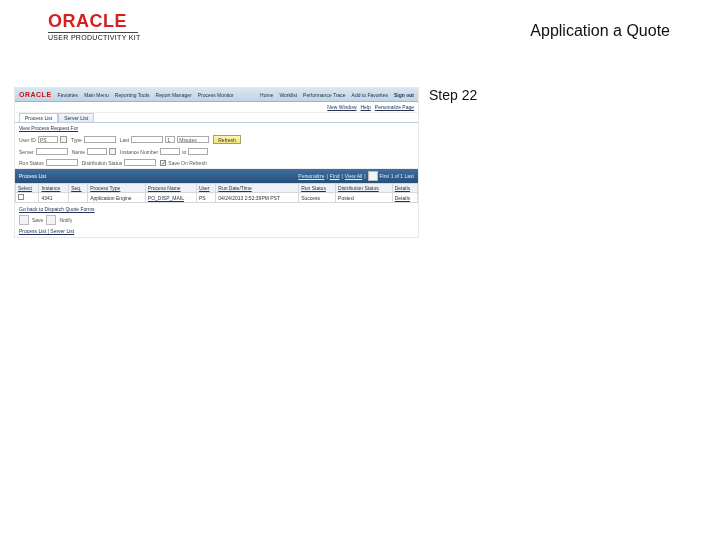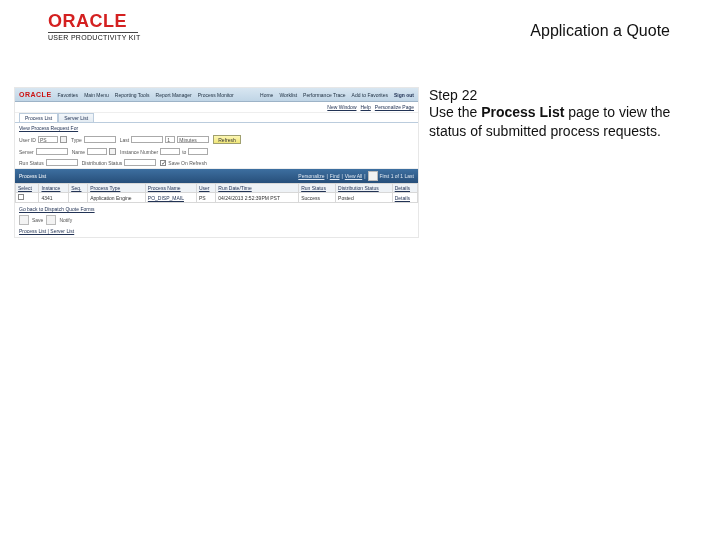--- a/index.html
+++ b/index.html
@@ -52,21 +52,21 @@
     width: 405px;
     flex: 0 0 405px;
     margin-left: 14px;
   }
   .right-col {
     flex: 1;
     padding: 0 20px 0 10px;
     font-size: 14px;
     color: #111;
   }
-  .step-label { }
+  .step-label { margin-bottom: 18px; }
   .instr-line { line-height: 1.35; }
   .instr-line b { font-weight: bold; }
 
   
   .thumb {
     width: 100%;
     font-size: 5px;
     color: #555;
     border: 1px solid #e7e7e7;
     background: #fff;
@@ -265,18 +265,15 @@
           <span class="sv-icon"></span>
           <span>Notify</span>
         </div>
         <div><span class="thumb-link">Process List | Server List</span></div>
       </div>
     </div>
   </div>
 
   <div class="right-col">
     <div class="step-label">Step 22</div>
-    <div class="instr-line">
-      <span>Use the </span><b>Process List</b><span> page to view the status of submitted process requests.</span>
-    </div>
   </div>
 
 </div>
 
 </body></html>

